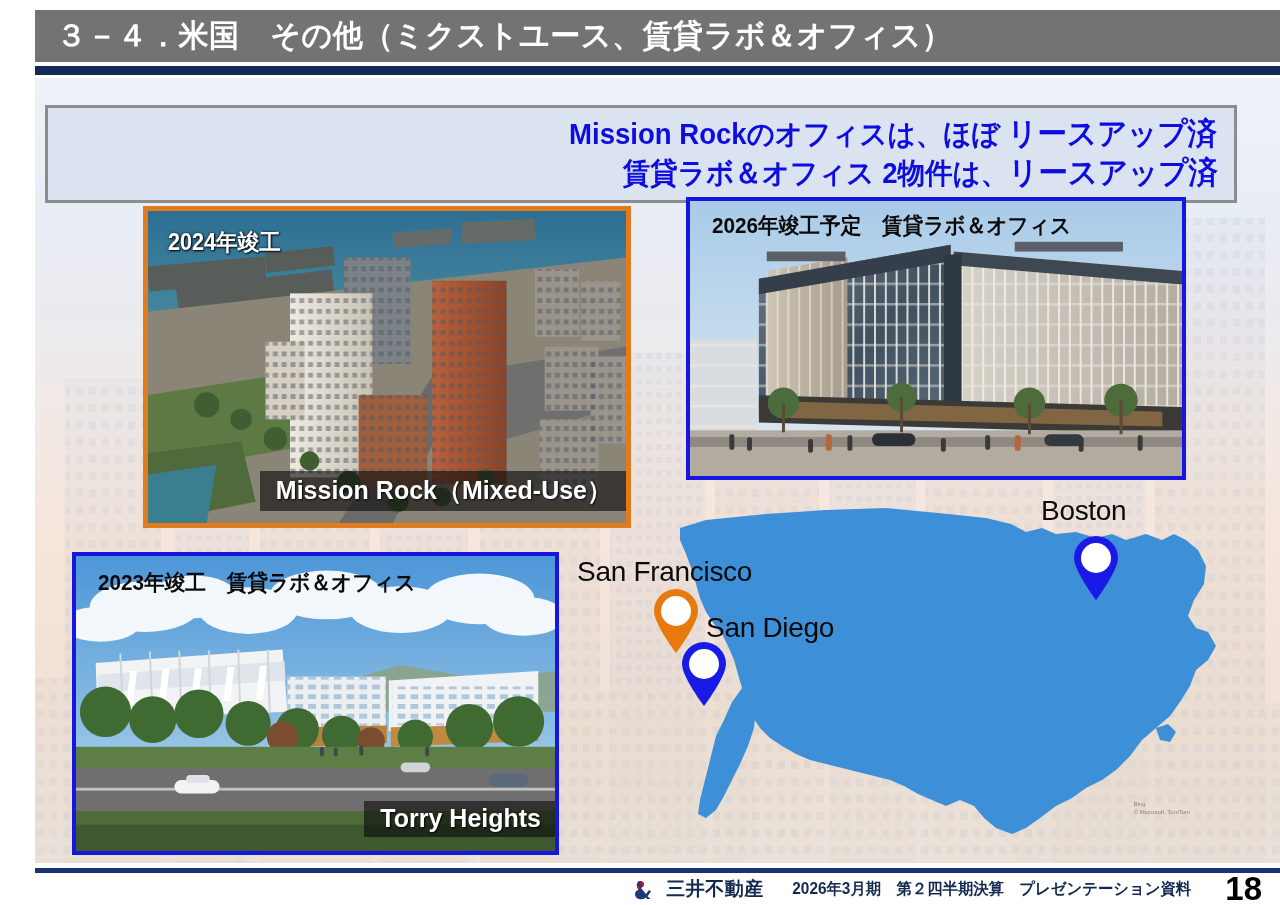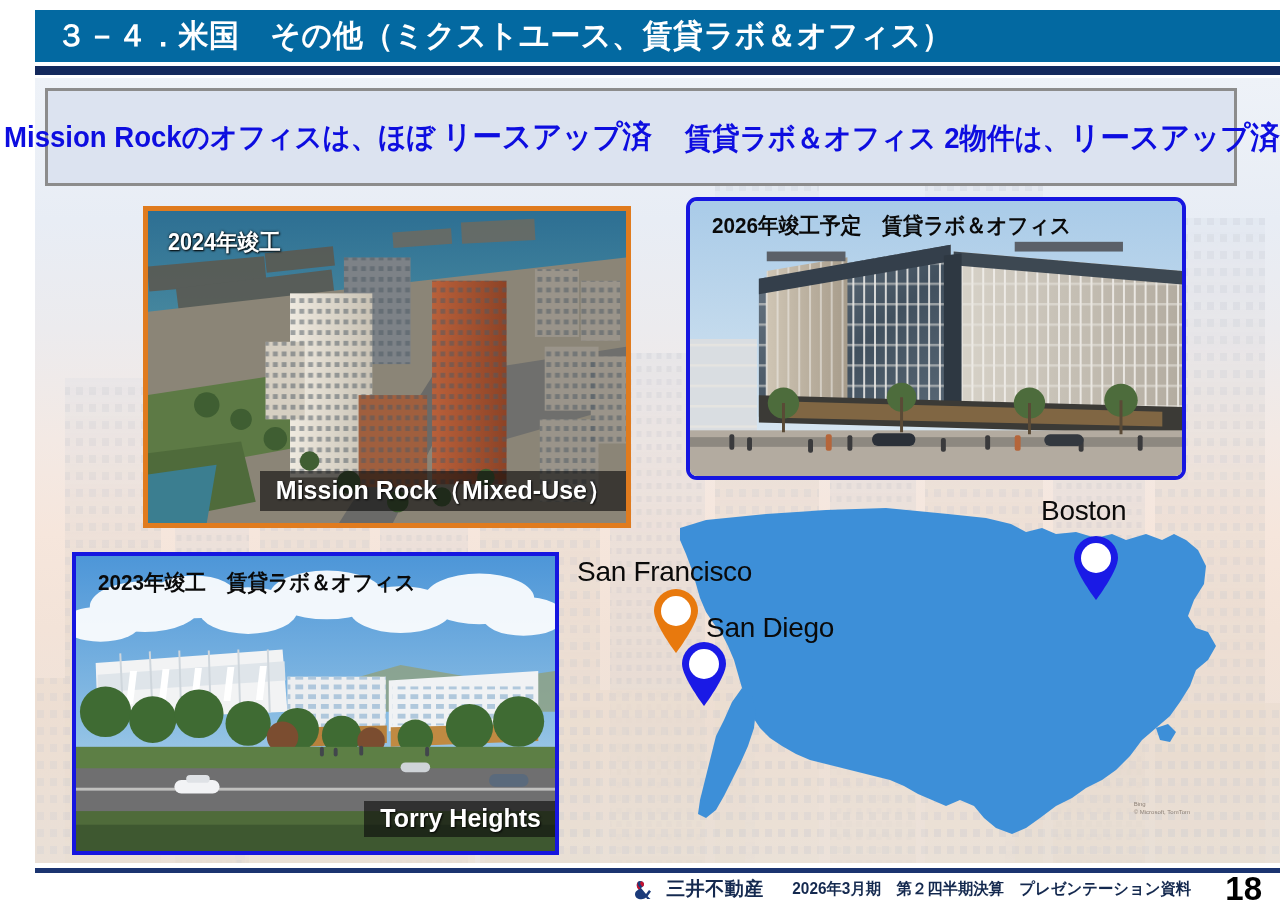--- a/index.html
+++ b/index.html
@@ -24,21 +24,21 @@
     background: #ffffff;
   }
 
   
   .title-bar {
     position: absolute;
     left: 35px;
     top: 10px;
     width: 1245px;
     height: 52px;
-    background: #0369a1;
+    background: #737373;
     display: flex;
     align-items: center;
   }
   .title-text {
     color: #ffffff;
     font-size: 31px;
     font-weight: bold;
     letter-spacing: 0.5px;
     padding-left: 22px;
     white-space: nowrap;
@@ -81,29 +81,29 @@
     position: absolute;
     left: 0; top: 0;
     width: 100%; height: 100%;
     opacity: 0.55;
   }
 
   
   .message-box {
     position: absolute;
     left: 45px;
-    top: 88px;
+    top: 105px;
     width: 1192px;
     height: 98px;
     background: #DCE3F0;
     border: 3px solid #8C8C8C;
     box-sizing: border-box;
     display: flex;
-    flex-direction: row;
-    align-items: center;
+    flex-direction: column;
+    align-items: flex-end;
     justify-content: center;
     z-index: 5;
   }
   .msg-line {
     color: #0D0DE0;
     font-weight: bold;
     white-space: nowrap;
     line-height: 1.18;
     transform: scaleX(0.95);
   }
@@ -153,21 +153,21 @@
   }
 
   
   #card-mission-rock { left: 143px; top: 206px; width: 488px; height: 322px; }
   #card-mission-rock .card-tag { left: 20px; top: 16px; font-size: 23px; }
   #card-mission-rock .card-caption {
     right: 0; bottom: 12px; font-size: 25px;
   }
 
   
-  #card-innovation { left: 686px; top: 197px; width: 500px; height: 283px; border-radius: 11px; }
+  #card-innovation { left: 686px; top: 197px; width: 500px; height: 283px; }
   #card-innovation .card-tag { left: 22px; top: 10px; font-size: 22px; }
   #card-innovation .card-caption {
     right: 0; bottom: 4px; font-size: 24px;
   }
 
   
   #card-torry { left: 72px; top: 552px; width: 487px; height: 303px; }
   #card-torry .card-tag { left: 22px; top: 12px; font-size: 22px; }
   #card-torry .card-caption {
     right: 0; bottom: 14px; font-size: 25px;

